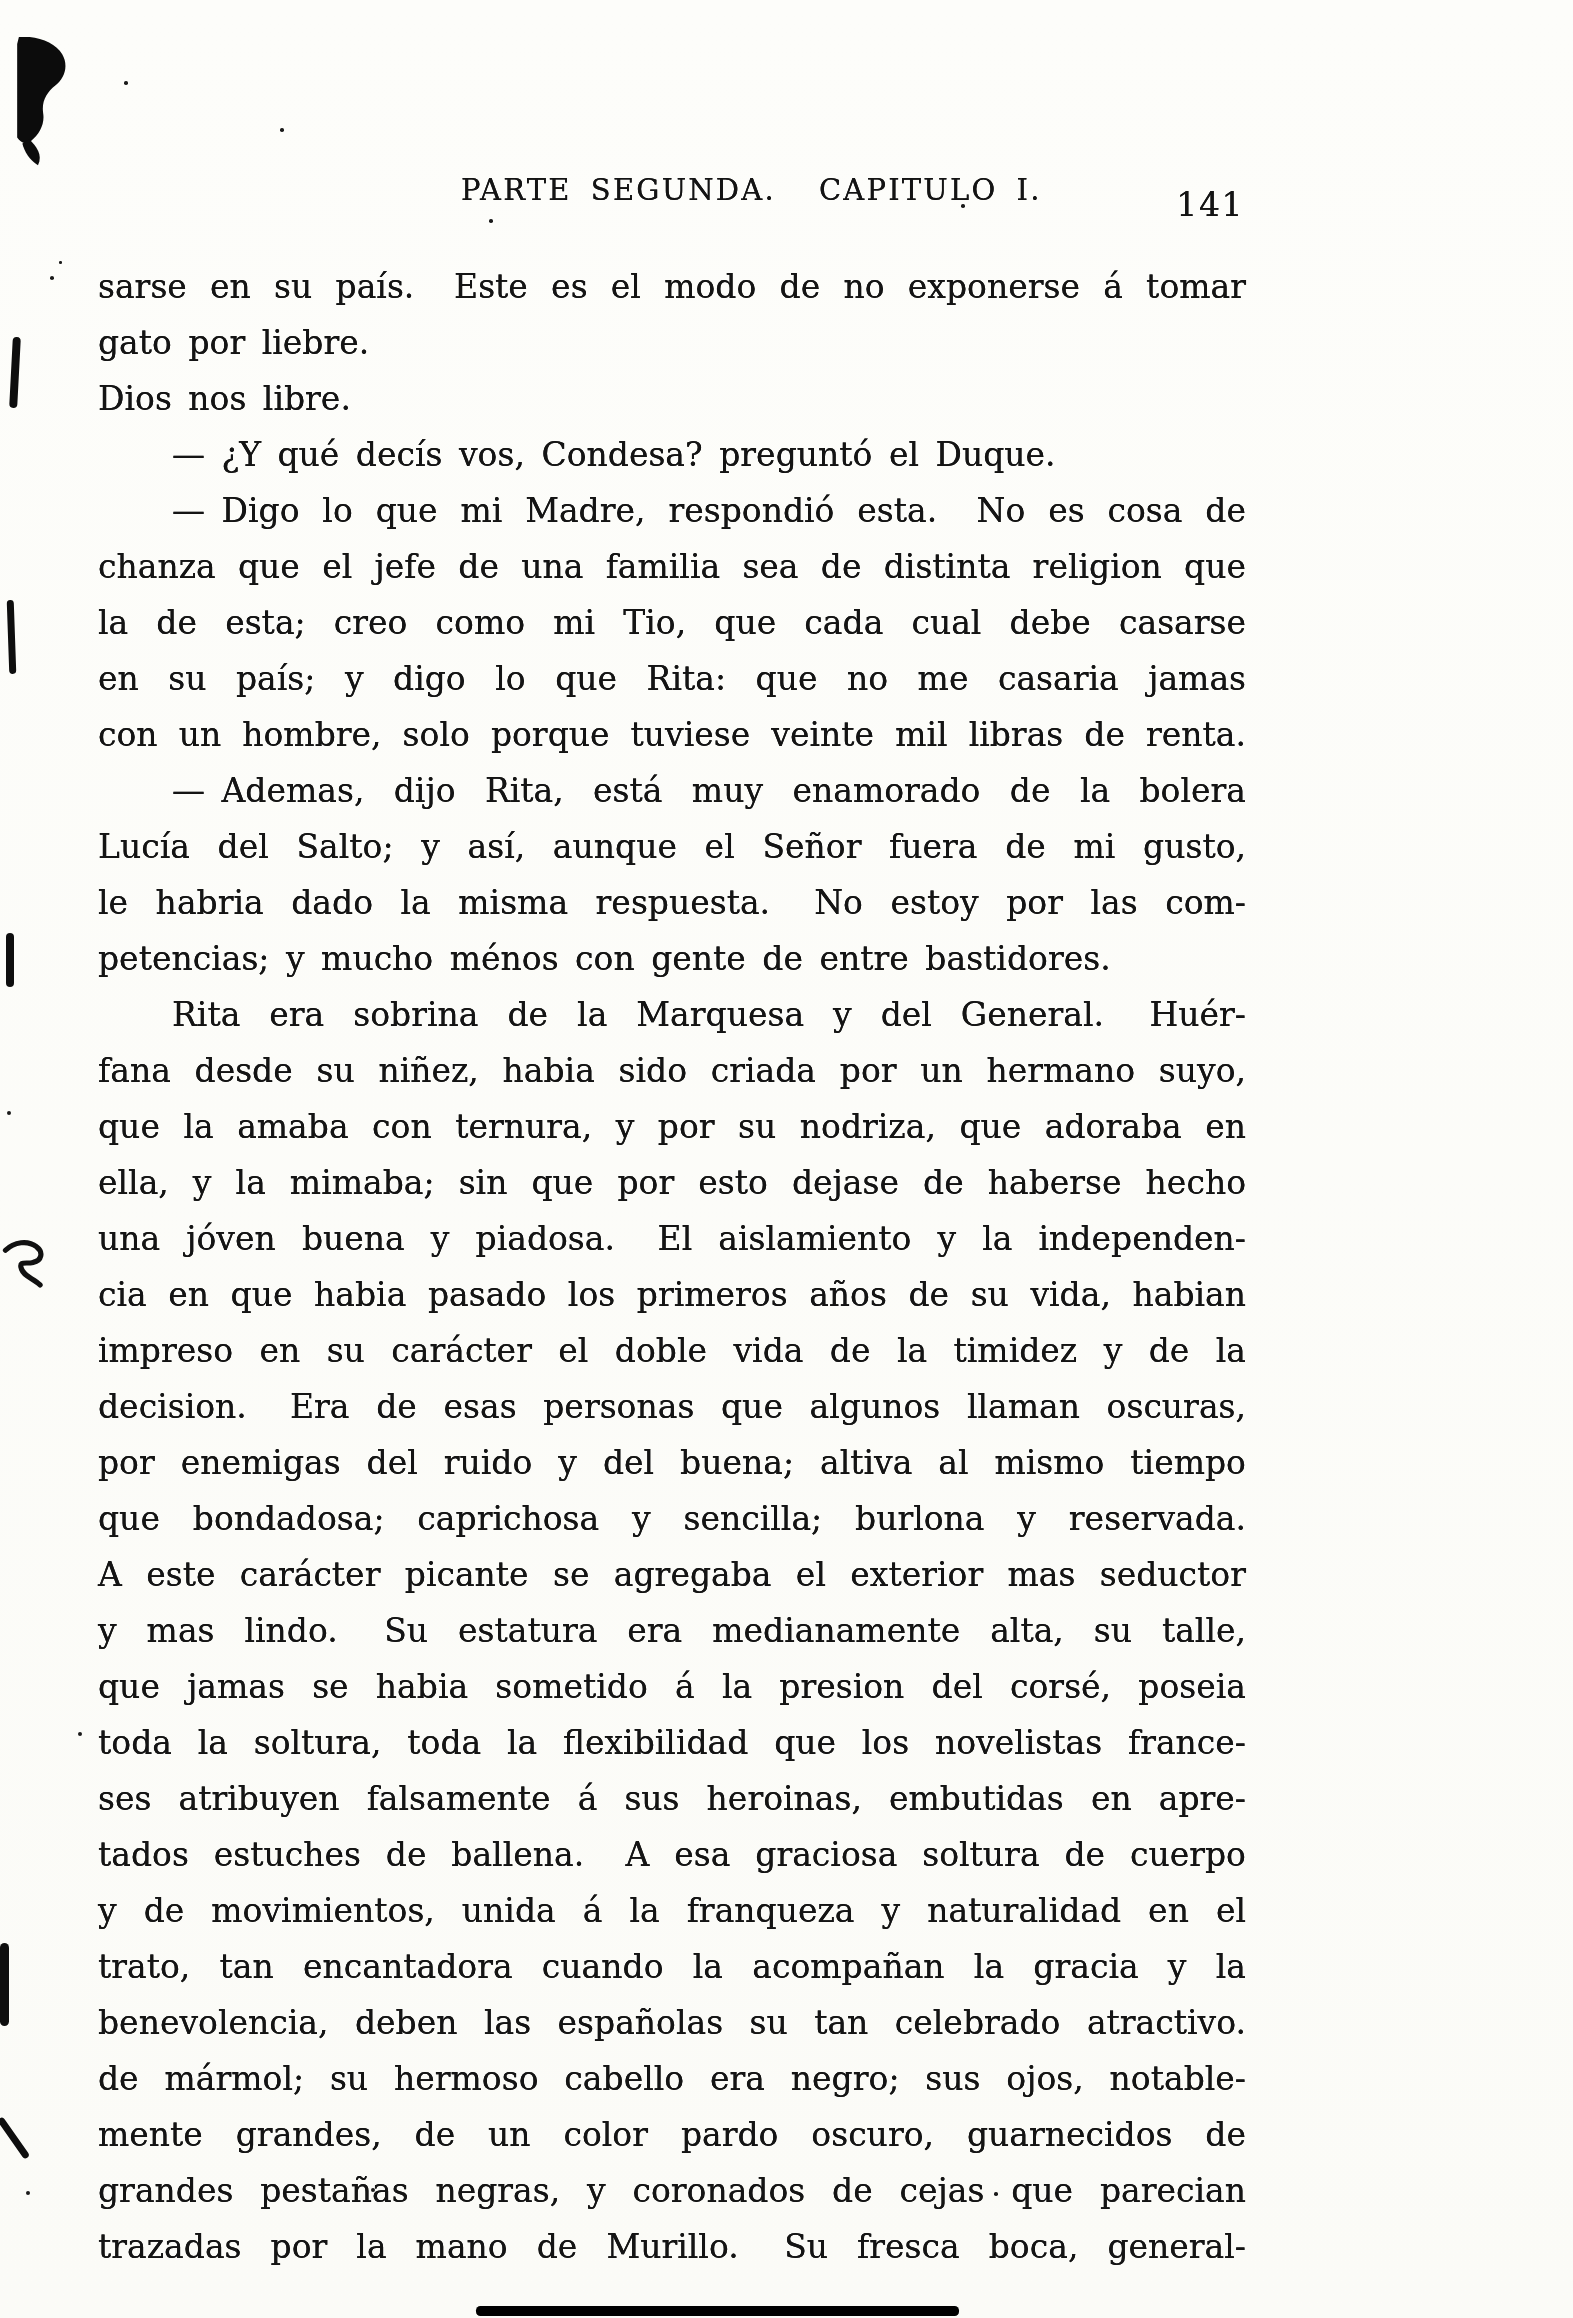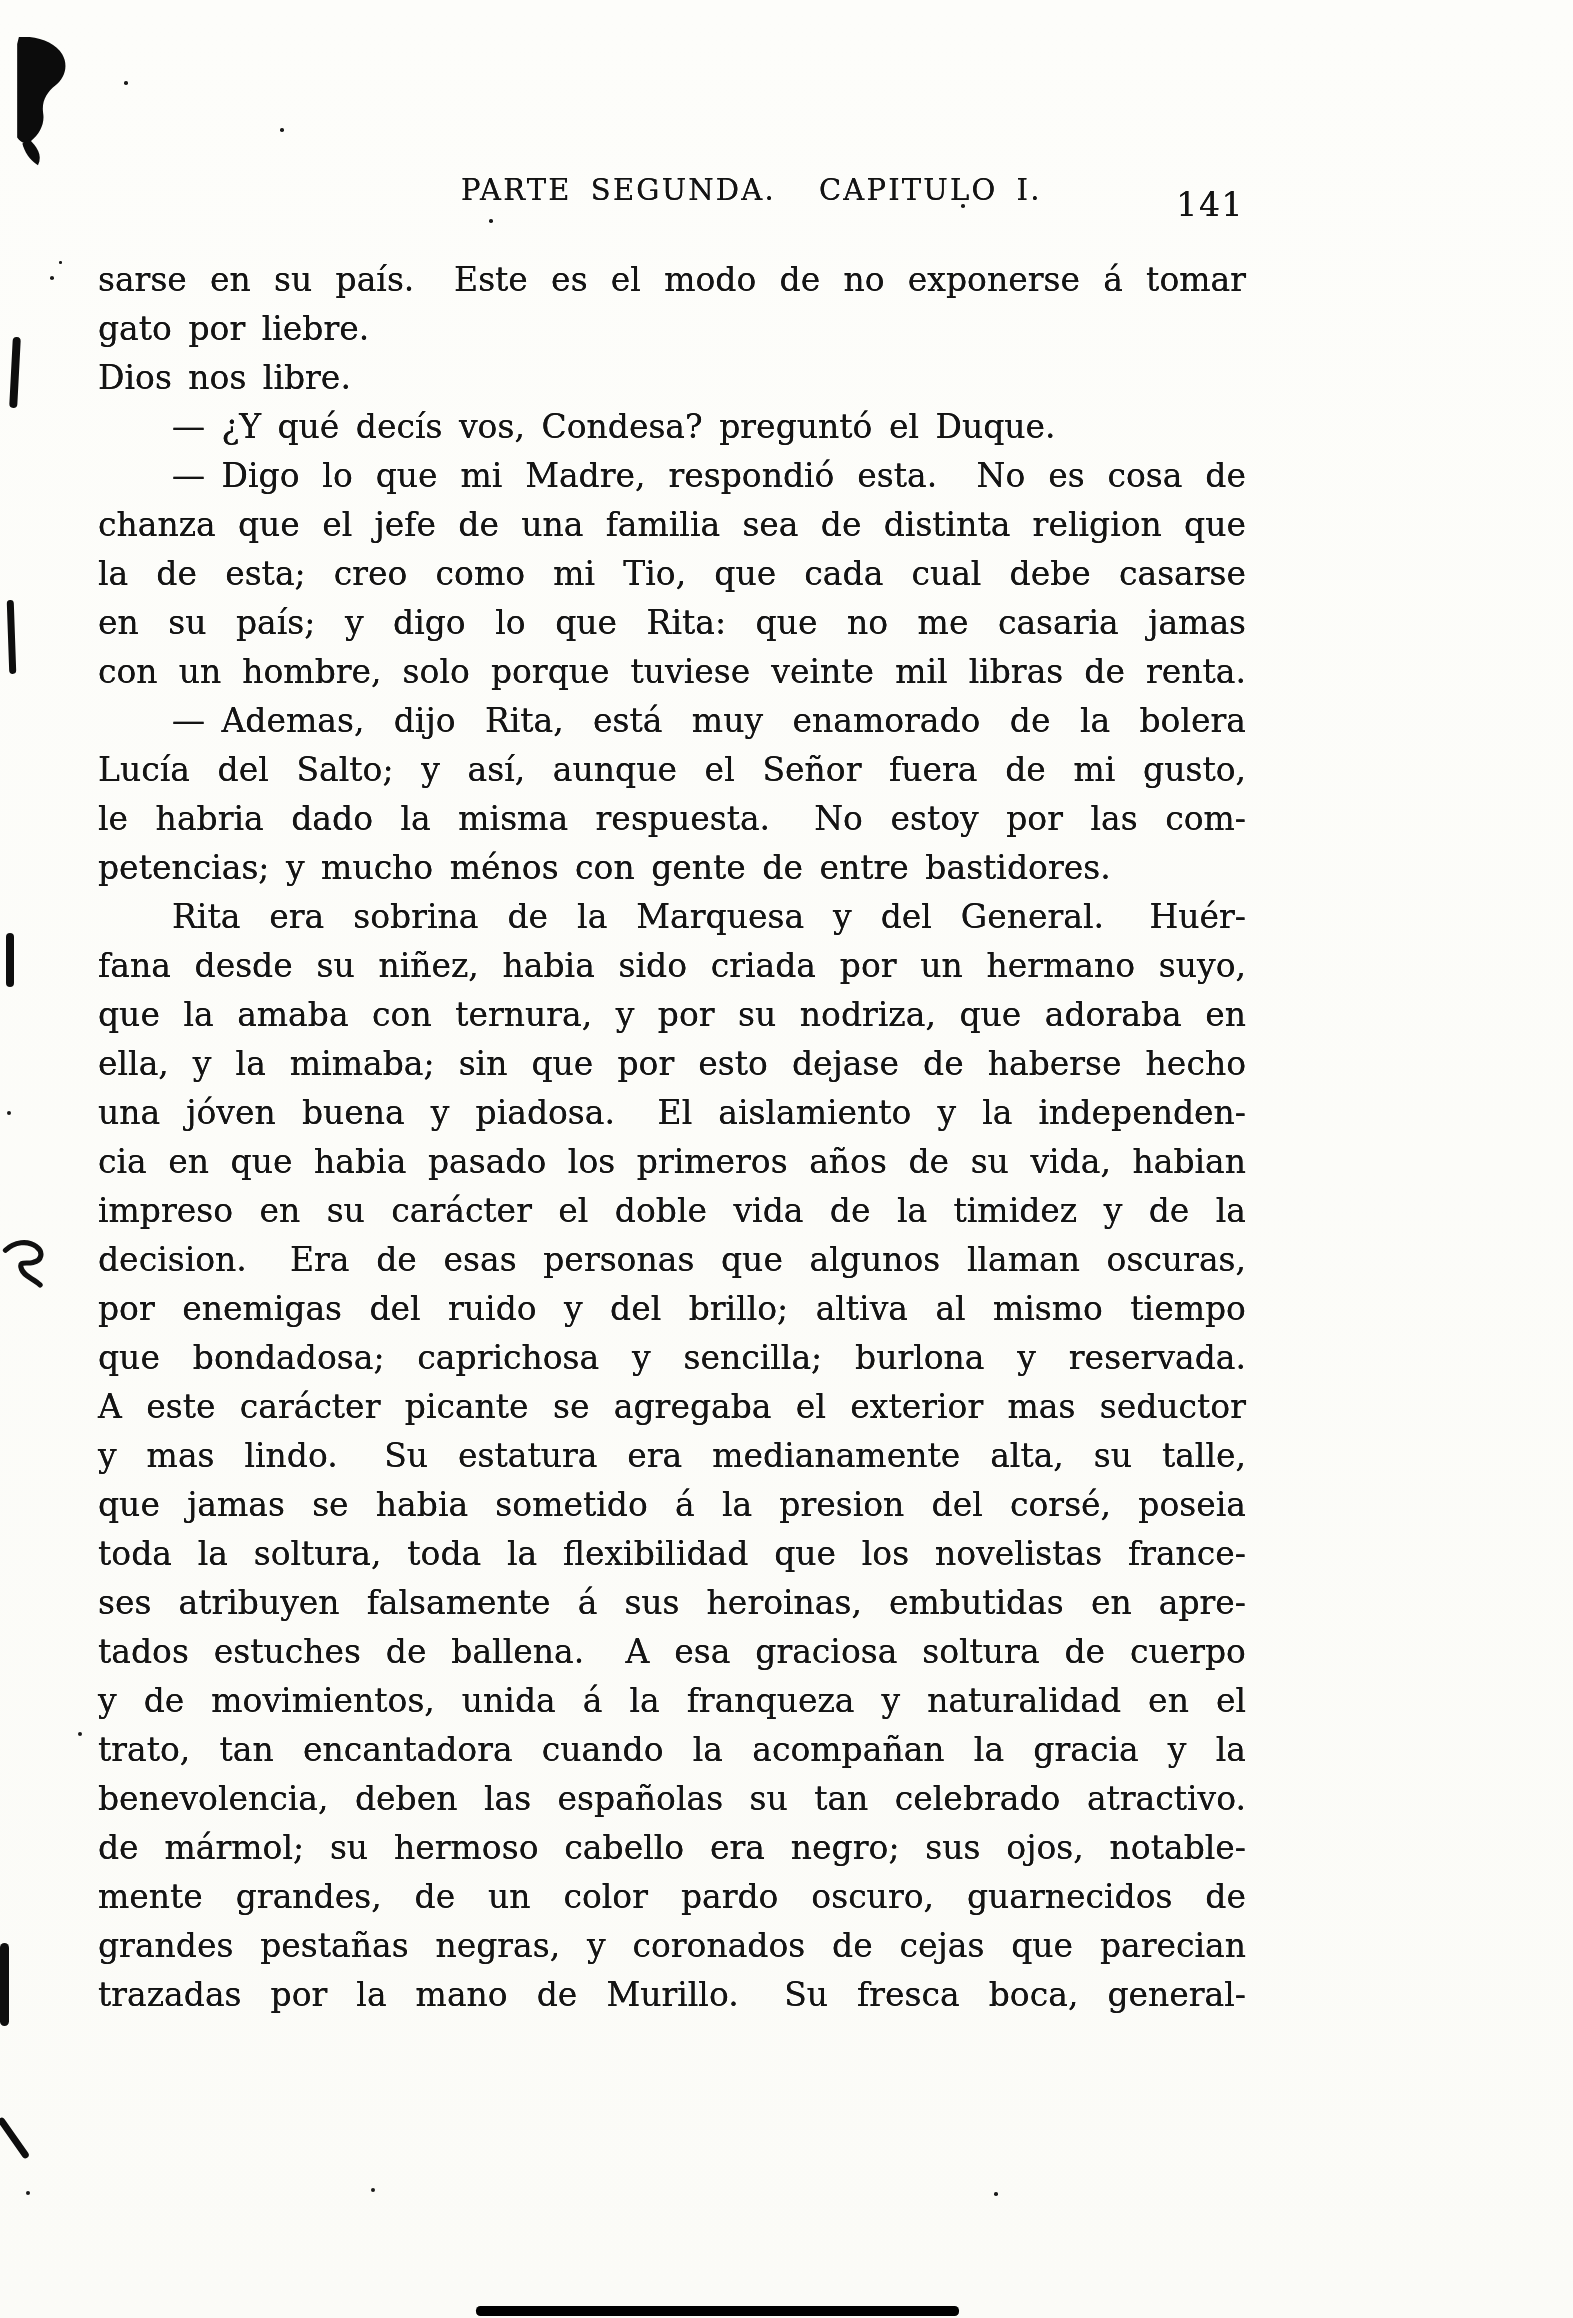--- a/index.html
+++ b/index.html
@@ -28,20 +28,21 @@
   .text-block{
     position:absolute;left:98px;top:255px;width:1148px;
     font-size:33px;line-height:49px;
     text-shadow:0 0 0.5px currentColor;
   }
   .line{
     text-align:justify;
     text-align-last:justify;
     height:49px;
     overflow:visible;
+    margin-top:7px;
   }
   .line.indent{text-indent:74px;}
   .line.ragged{text-align-last:left;word-spacing:6px;}
   
   .artifact{position:absolute;}
   .streak{position:absolute;background:#0e0e0e;border-radius:5.2px;}
   .dot{position:absolute;background:#1a1a1a;border-radius:50%;}
   .bbar{position:absolute;background:#000;border-radius:4.3px;}
 </style>
 </head>
@@ -71,21 +72,21 @@
       <div class="line">le habria dado la misma respuesta.  No estoy por las com-</div>
       <div class="line ragged">petencias; y mucho ménos con gente de entre bastidores.</div>
       <div class="line indent">Rita era sobrina de la Marquesa y del General.  Huér-</div>
       <div class="line">fana desde su niñez, habia sido criada por un hermano suyo,</div>
       <div class="line">que la amaba con ternura, y por su nodriza, que adoraba en</div>
       <div class="line">ella, y la mimaba; sin que por esto dejase de haberse hecho</div>
       <div class="line">una jóven buena y piadosa.  El aislamiento y la independen-</div>
       <div class="line">cia en que habia pasado los primeros años de su vida, habian</div>
       <div class="line">impreso en su carácter el doble vida de la timidez y de la</div>
       <div class="line">decision.  Era de esas personas que algunos llaman oscuras,</div>
-      <div class="line">por enemigas del ruido y del brillo; altiva al mismo tiempo</div>
+      <div class="line">por enemigas del ruido y del buena; altiva al mismo tiempo</div>
       <div class="line">que bondadosa; caprichosa y sencilla; burlona y reservada.</div>
       <div class="line">A este carácter picante se agregaba el exterior mas seductor</div>
       <div class="line">y mas lindo.  Su estatura era medianamente alta, su talle,</div>
       <div class="line">que jamas se habia sometido á la presion del corsé, poseia</div>
       <div class="line">toda la soltura, toda la flexibilidad que los novelistas france-</div>
       <div class="line">ses atribuyen falsamente á sus heroinas, embutidas en apre-</div>
       <div class="line">tados estuches de ballena.  A esa graciosa soltura de cuerpo</div>
       <div class="line">y de movimientos, unida á la franqueza y naturalidad en el</div>
       <div class="line">trato, tan encantadora cuando la acompañan la gracia y la</div>
       <div class="line">benevolencia, deben las españolas su tan celebrado atractivo.</div>

